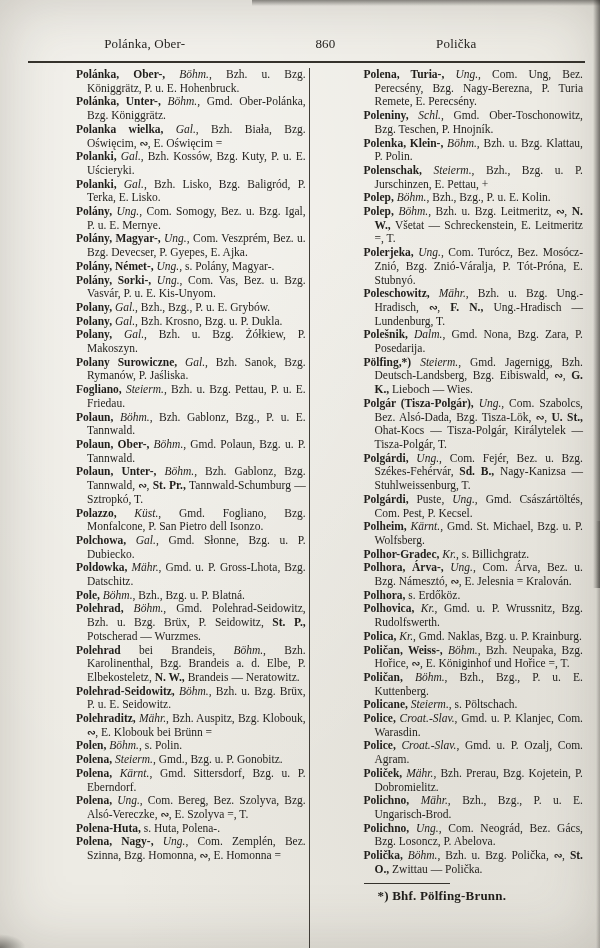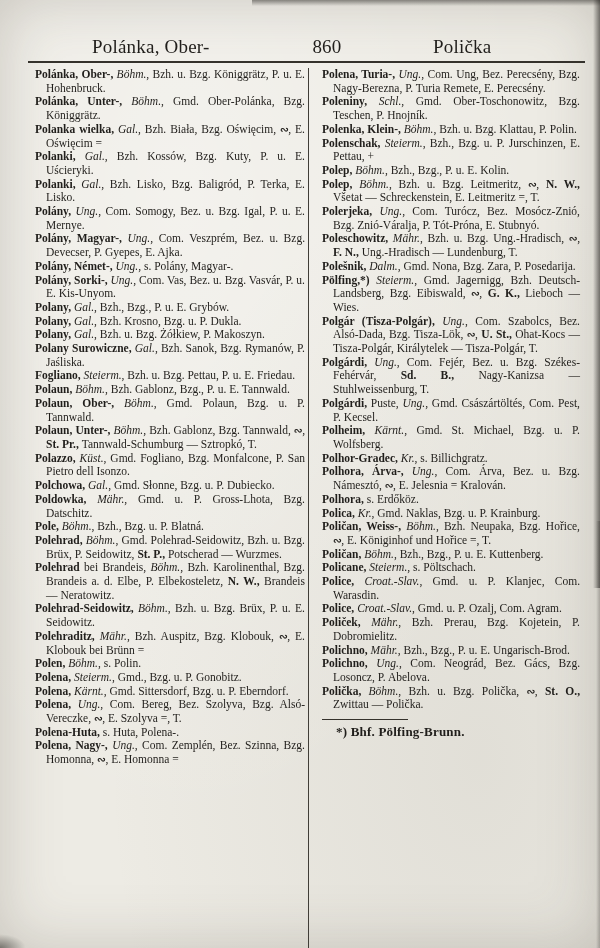--- a/index.html
+++ b/index.html
@@ -35,36 +35,36 @@
     background:linear-gradient(to bottom, rgba(25,23,20,0.45), rgba(25,23,20,0));
     pointer-events:none;
   }
   .smudge-bottom-left{
     position:absolute;left:0;bottom:0;width:26px;height:14px;
     background:radial-gradient(ellipse at 0% 100%, rgba(30,28,24,0.5), rgba(30,28,24,0) 70%);
     pointer-events:none;
   }
 
   .header{
-    position:absolute;top:36px;left:30px;width:553px;
+    position:absolute;top:36px;left:24px;width:553px;
     display:grid;grid-template-columns:1fr 70px 1fr;
-    font-size:19px;letter-spacing:0.2px;
+    font-size:13px;letter-spacing:0.2px;
   }
   .header .h-left,.header .h-right{text-align:center;}
   .header .h-center{text-align:right;}
   .header-rule{
     position:absolute;top:61px;left:28px;width:557px;
     border-top:2px solid #35322c;
   }
 
   .columns{
     position:absolute;top:68px;left:35px;width:548px;height:880px;
     display:flex;
   }
-  .col{font-size:11.5px;line-height:13.7px;}
+  .col{font-size:11.5px;line-height:13.7px;margin-left:41px;}
   .col-left{width:270px;}
   .divider{width:1px;background:#403d37;margin-left:3px;align-self:stretch;}
   .col-right{width:258px;padding-left:13px;}
 
   .entry{
     margin:0;
     padding-left:11px;text-indent:-11px;
     text-align:justify;
   }
   .b{font-weight:bold;}
@@ -147,20 +147,21 @@
         <p class="entry"><span class="b">Poleschowitz, </span><span class="i">Mähr.</span><span class="r">, Bzh. u. Bzg. Ung.-Hradisch, </span><span class="ph">∾</span><span class="r">, </span><span class="b">F. N., </span><span class="r">Ung.-Hradisch — Lundenburg, T.</span></p>
         <p class="entry"><span class="b">Polešnik, </span><span class="i">Dalm.</span><span class="r">, Gmd. Nona, Bzg. Zara, P. Posedarija.</span></p>
         <p class="entry"><span class="b">Pölfing,*) </span><span class="i">Steierm.</span><span class="r">, Gmd. Jagernigg, Bzh. Deutsch-Landsberg, Bzg. Eibiswald, </span><span class="ph">∾</span><span class="r">, </span><span class="b">G. K., </span><span class="r">Lieboch — Wies.</span></p>
         <p class="entry"><span class="b">Polgár (Tisza-Polgár), </span><span class="i">Ung.</span><span class="r">, Com. Szabolcs, Bez. Alsó-Dada, Bzg. Tisza-Lök, </span><span class="ph">∾</span><span class="r">, </span><span class="b">U. St., </span><span class="r">Ohat-Kocs — Tisza-Polgár, Királytelek — Tisza-Polgár, T.</span></p>
         <p class="entry"><span class="b">Polgárdi, </span><span class="i">Ung.</span><span class="r">, Com. Fejér, Bez. u. Bzg. Székes-Fehérvár, </span><span class="b">Sd. B., </span><span class="r">Nagy-Kanizsa — Stuhlweissenburg, T.</span></p>
         <p class="entry"><span class="b">Polgárdi, </span><span class="r">Puste, </span><span class="i">Ung.</span><span class="r">, Gmd. Császártöltés, Com. Pest, P. Kecsel.</span></p>
         <p class="entry"><span class="b">Polheim, </span><span class="i">Kärnt.</span><span class="r">, Gmd. St. Michael, Bzg. u. P. Wolfsberg.</span></p>
         <p class="entry"><span class="b">Polhor-Gradec, </span><span class="i">Kr.</span><span class="r">, s. Billichgratz.</span></p>
         <p class="entry"><span class="b">Polhora, Árva-, </span><span class="i">Ung.</span><span class="r">, Com. Árva, Bez. u. Bzg. Námesztó, </span><span class="ph">∾</span><span class="r">, E. Jelesnia = Kralován.</span></p>
         <p class="entry"><span class="b">Polhora, </span><span class="r">s. Erdőköz.</span></p>
+        <p class="entry"><span class="b">Polhovica, </span><span class="i">Kr.</span><span class="r">, Gmd. u. P. Wrussnitz, Bzg. Rudolfswerth.</span></p>
         <p class="entry"><span class="b">Polica, </span><span class="i">Kr.</span><span class="r">, Gmd. Naklas, Bzg. u. P. Krainburg.</span></p>
         <p class="entry"><span class="b">Poličan, Weiss-, </span><span class="i">Böhm.</span><span class="r">, Bzh. Neupaka, Bzg. Hořice, </span><span class="ph">∾</span><span class="r">, E. Königinhof und Hořice =, T.</span></p>
         <p class="entry"><span class="b">Poličan, </span><span class="i">Böhm.</span><span class="r">, Bzh., Bzg., P. u. E. Kuttenberg.</span></p>
         <p class="entry"><span class="b">Policane, </span><span class="i">Steierm.</span><span class="r">, s. Pöltschach.</span></p>
         <p class="entry"><span class="b">Police, </span><span class="i">Croat.-Slav.</span><span class="r">, Gmd. u. P. Klanjec, Com. Warasdin.</span></p>
         <p class="entry"><span class="b">Police, </span><span class="i">Croat.-Slav.</span><span class="r">, Gmd. u. P. Ozalj, Com. Agram.</span></p>
         <p class="entry"><span class="b">Poliček, </span><span class="i">Mähr.</span><span class="r">, Bzh. Prerau, Bzg. Kojetein, P. Dobromielitz.</span></p>
         <p class="entry"><span class="b">Polichno, </span><span class="i">Mähr.</span><span class="r">, Bzh., Bzg., P. u. E. Ungarisch-Brod.</span></p>
         <p class="entry"><span class="b">Polichno, </span><span class="i">Ung.</span><span class="r">, Com. Neográd, Bez. Gács, Bzg. Losoncz, P. Abelova.</span></p>
         <p class="entry"><span class="b">Polička, </span><span class="i">Böhm.</span><span class="r">, Bzh. u. Bzg. Polička, </span><span class="ph">∾</span><span class="r">, </span><span class="b">St. O., </span><span class="r">Zwittau — Polička.</span></p>

